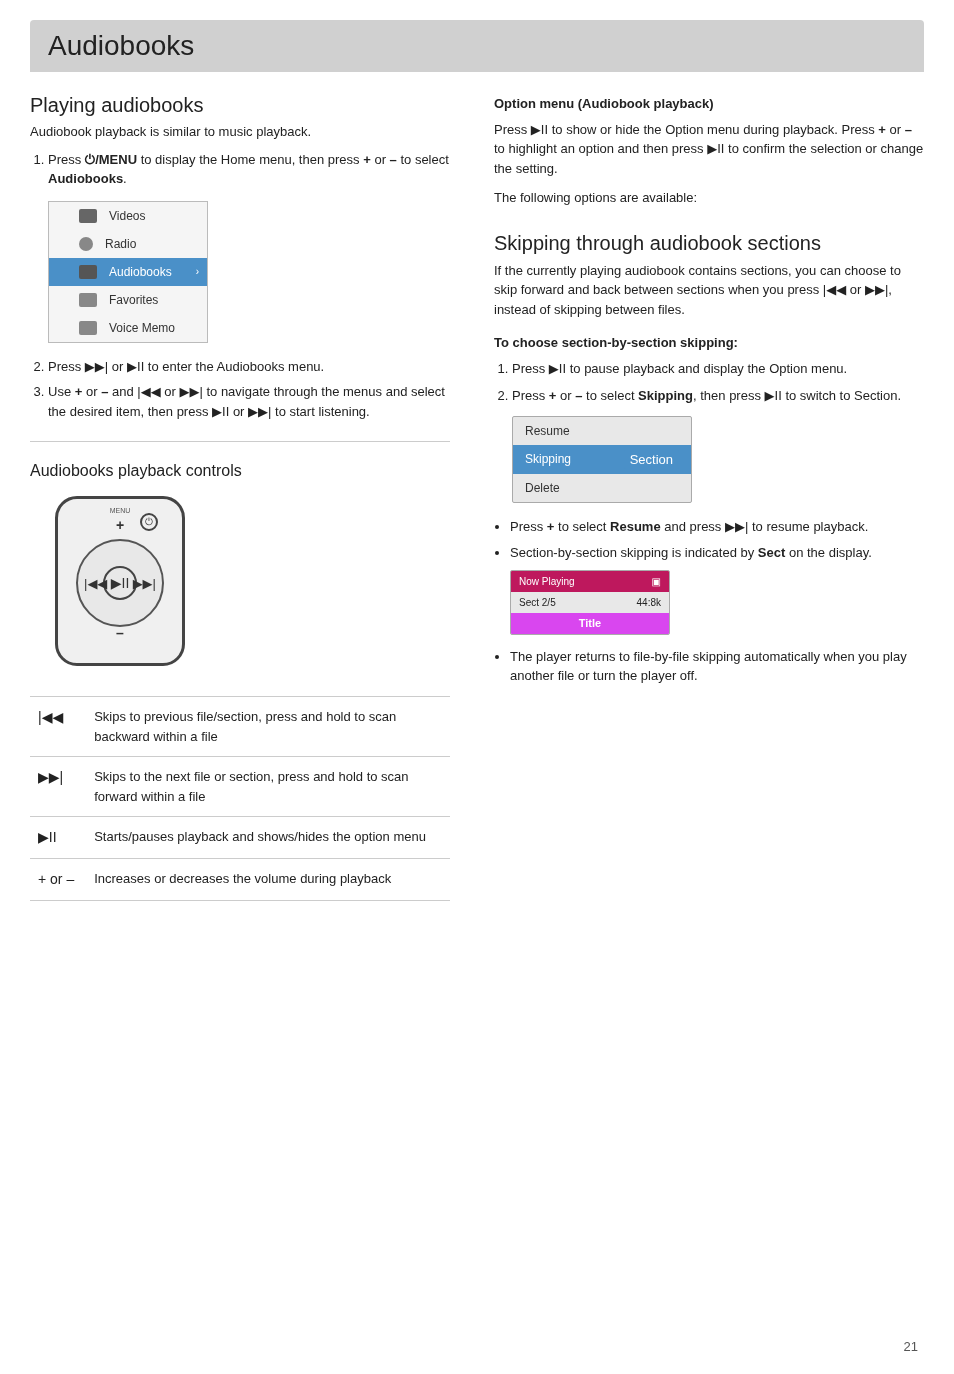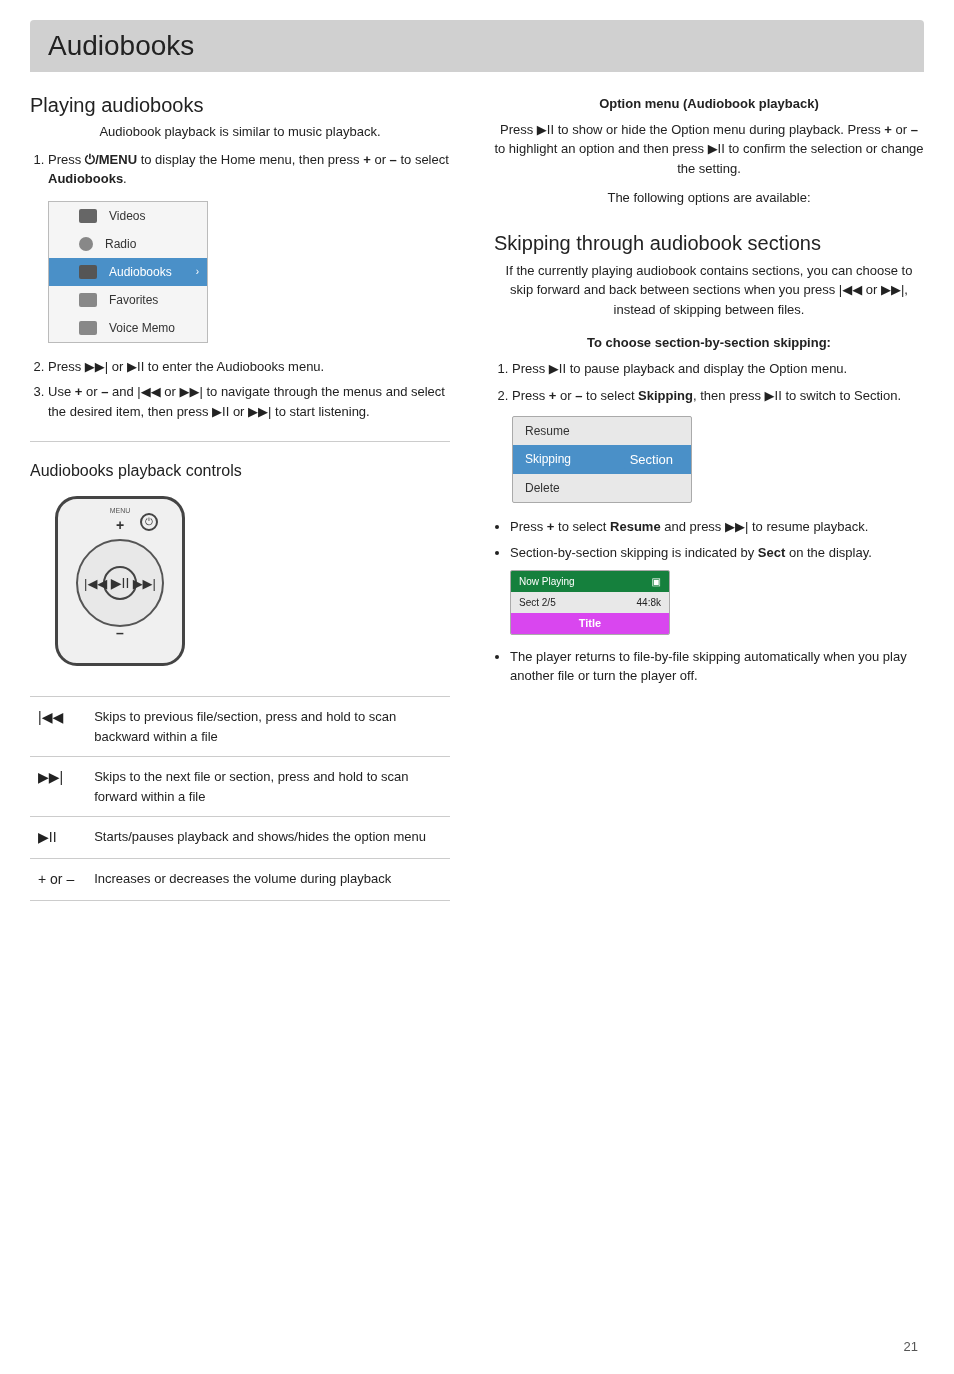--- a/index.html
+++ b/index.html
@@ -49,21 +49,20 @@
     }
     h3 {
       font-size: 16px;
       font-weight: 400;
       margin-bottom: 6px;
       color: #222;
     }
     p {
       margin-bottom: 8px;
       line-height: 1.5;
-      text-align: center;
     }
     ol {
       margin-left: 18px;
       margin-bottom: 10px;
     }
     ol li {
       margin-bottom: 6px;
       line-height: 1.5;
     }
     ul {
@@ -308,21 +307,21 @@
     
     .now-playing-mockup {
       border: 1px solid #aaa;
       width: 160px;
       background: #e8e8e8;
       margin: 8px 0 12px 0;
       border-radius: 2px;
       overflow: hidden;
     }
     .np-header {
-      background: #15803d;
+      background: #be185d;
       color: #fff;
       font-size: 10px;
       padding: 3px 8px;
       display: flex;
       justify-content: space-between;
     }
     .np-body {
       padding: 3px 8px;
       font-size: 10px;
       display: flex;

